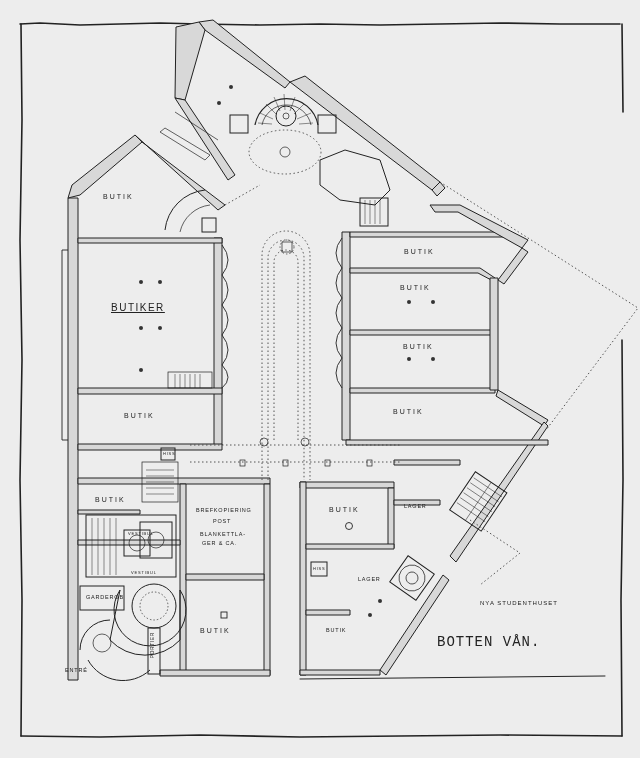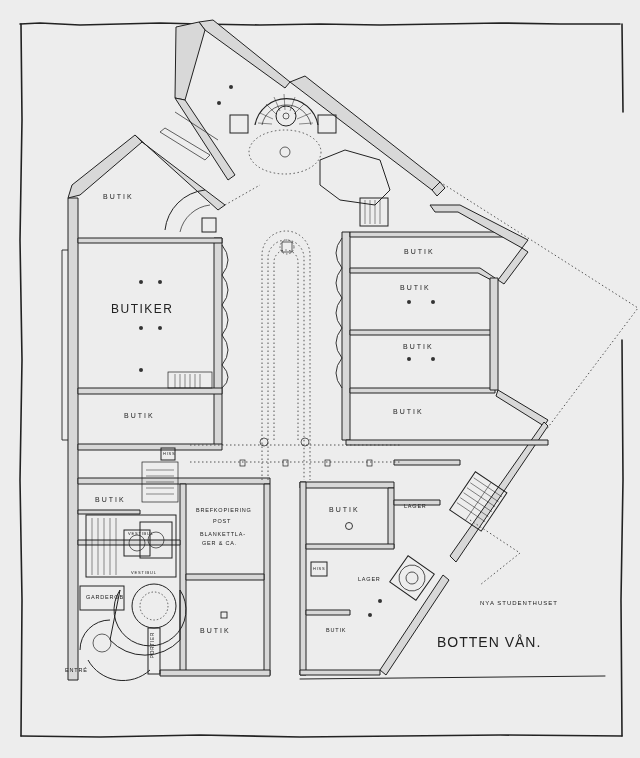--- a/index.html
+++ b/index.html
@@ -1,21 +1,21 @@
 <!DOCTYPE html>
 <html><head>
 <meta charset="utf-8">
 <style>
   html, body { margin: 0; padding: 0; }
   body { width: 640px; height: 758px; background: #ededed; overflow: hidden; font-family: "Liberation Sans", sans-serif; }
   #sheet { position: relative; width: 640px; height: 758px; }
   svg { position: absolute; left: 0; top: 0; }
   .lbl { position: absolute; font-family: "Liberation Sans", sans-serif; color: #222; letter-spacing: 2px; font-size: 7px; white-space: nowrap; }
   .lbl.big { font-size: 14px; letter-spacing: 1px; font-weight: normal; }
-  .lbl.mid { font-size: 12px; letter-spacing: 1.5px; }
+  .lbl.mid { font-size: 10px; letter-spacing: 1.5px; text-decoration: underline; }
   .lbl.small { font-size: 5.5px; letter-spacing: 0.8px; }
   .lbl.vert { writing-mode: vertical-rl; transform: rotate(180deg); font-size: 5px; letter-spacing: 0.6px; }
 </style>
 </head>
 <body>
 
 <div id="sheet">
 <svg width="640" height="758" viewBox="0 0 640 758">
   <g fill="none" stroke="#222" stroke-linecap="round" stroke-linejoin="round">
 
@@ -254,14 +254,14 @@
 <span class="lbl" style="left:400px;top:284px;">BUTIK</span>
 <span class="lbl" style="left:403px;top:343px;">BUTIK</span>
 <span class="lbl" style="left:393px;top:408px;">BUTIK</span>
 <span class="lbl" style="left:329px;top:506px;">BUTIK</span>
 <span class="lbl small" style="left:404px;top:503px;">LAGER</span>
 <span class="lbl small" style="left:358px;top:576px;">LAGER</span>
 <span class="lbl small" style="left:326px;top:627px;">BUTIK</span>
 <span class="lbl small" style="left:313px;top:566px;font-size:4px;">HISS</span>
 
 <span class="lbl small" style="left:480px;top:600px;font-size:6px;letter-spacing:1px;">NYA STUDENTHUSET</span>
-<span class="lbl big" style="left:437px;top:634px;">BOTTEN VÅN.</span>
+<span class="lbl big" style="left:437px;top:634px;font-family:Liberation Mono, monospace;">BOTTEN VÅN.</span>
 </div>
 
 </body></html>

